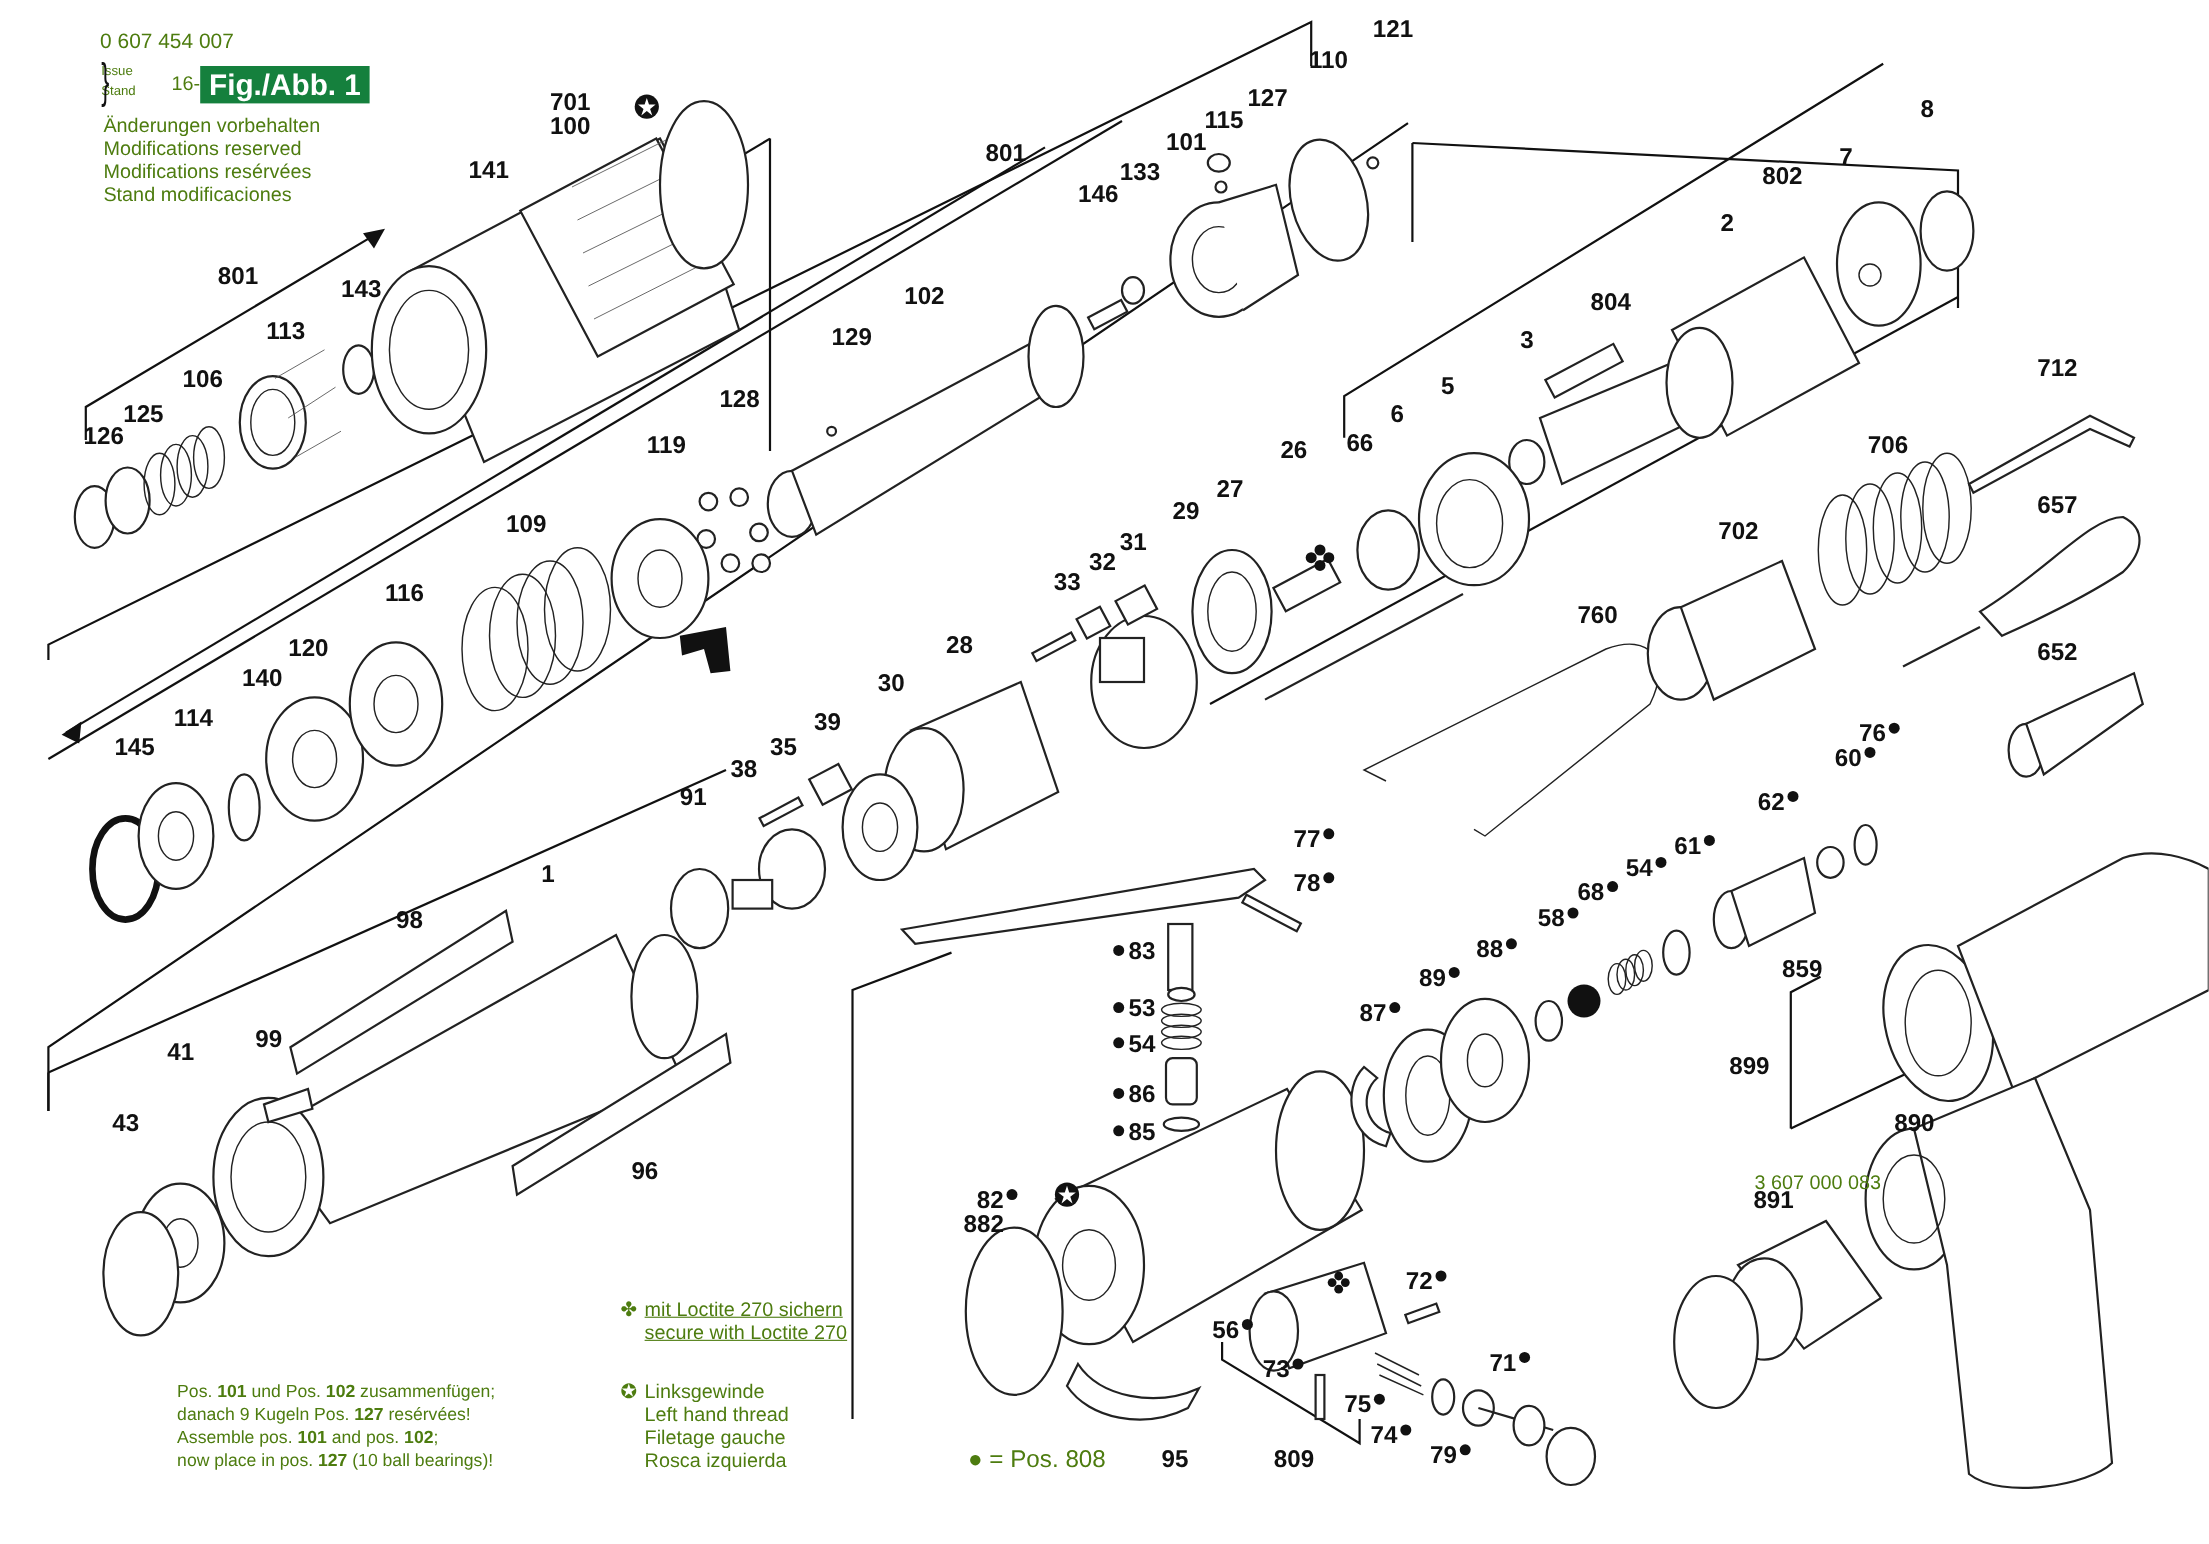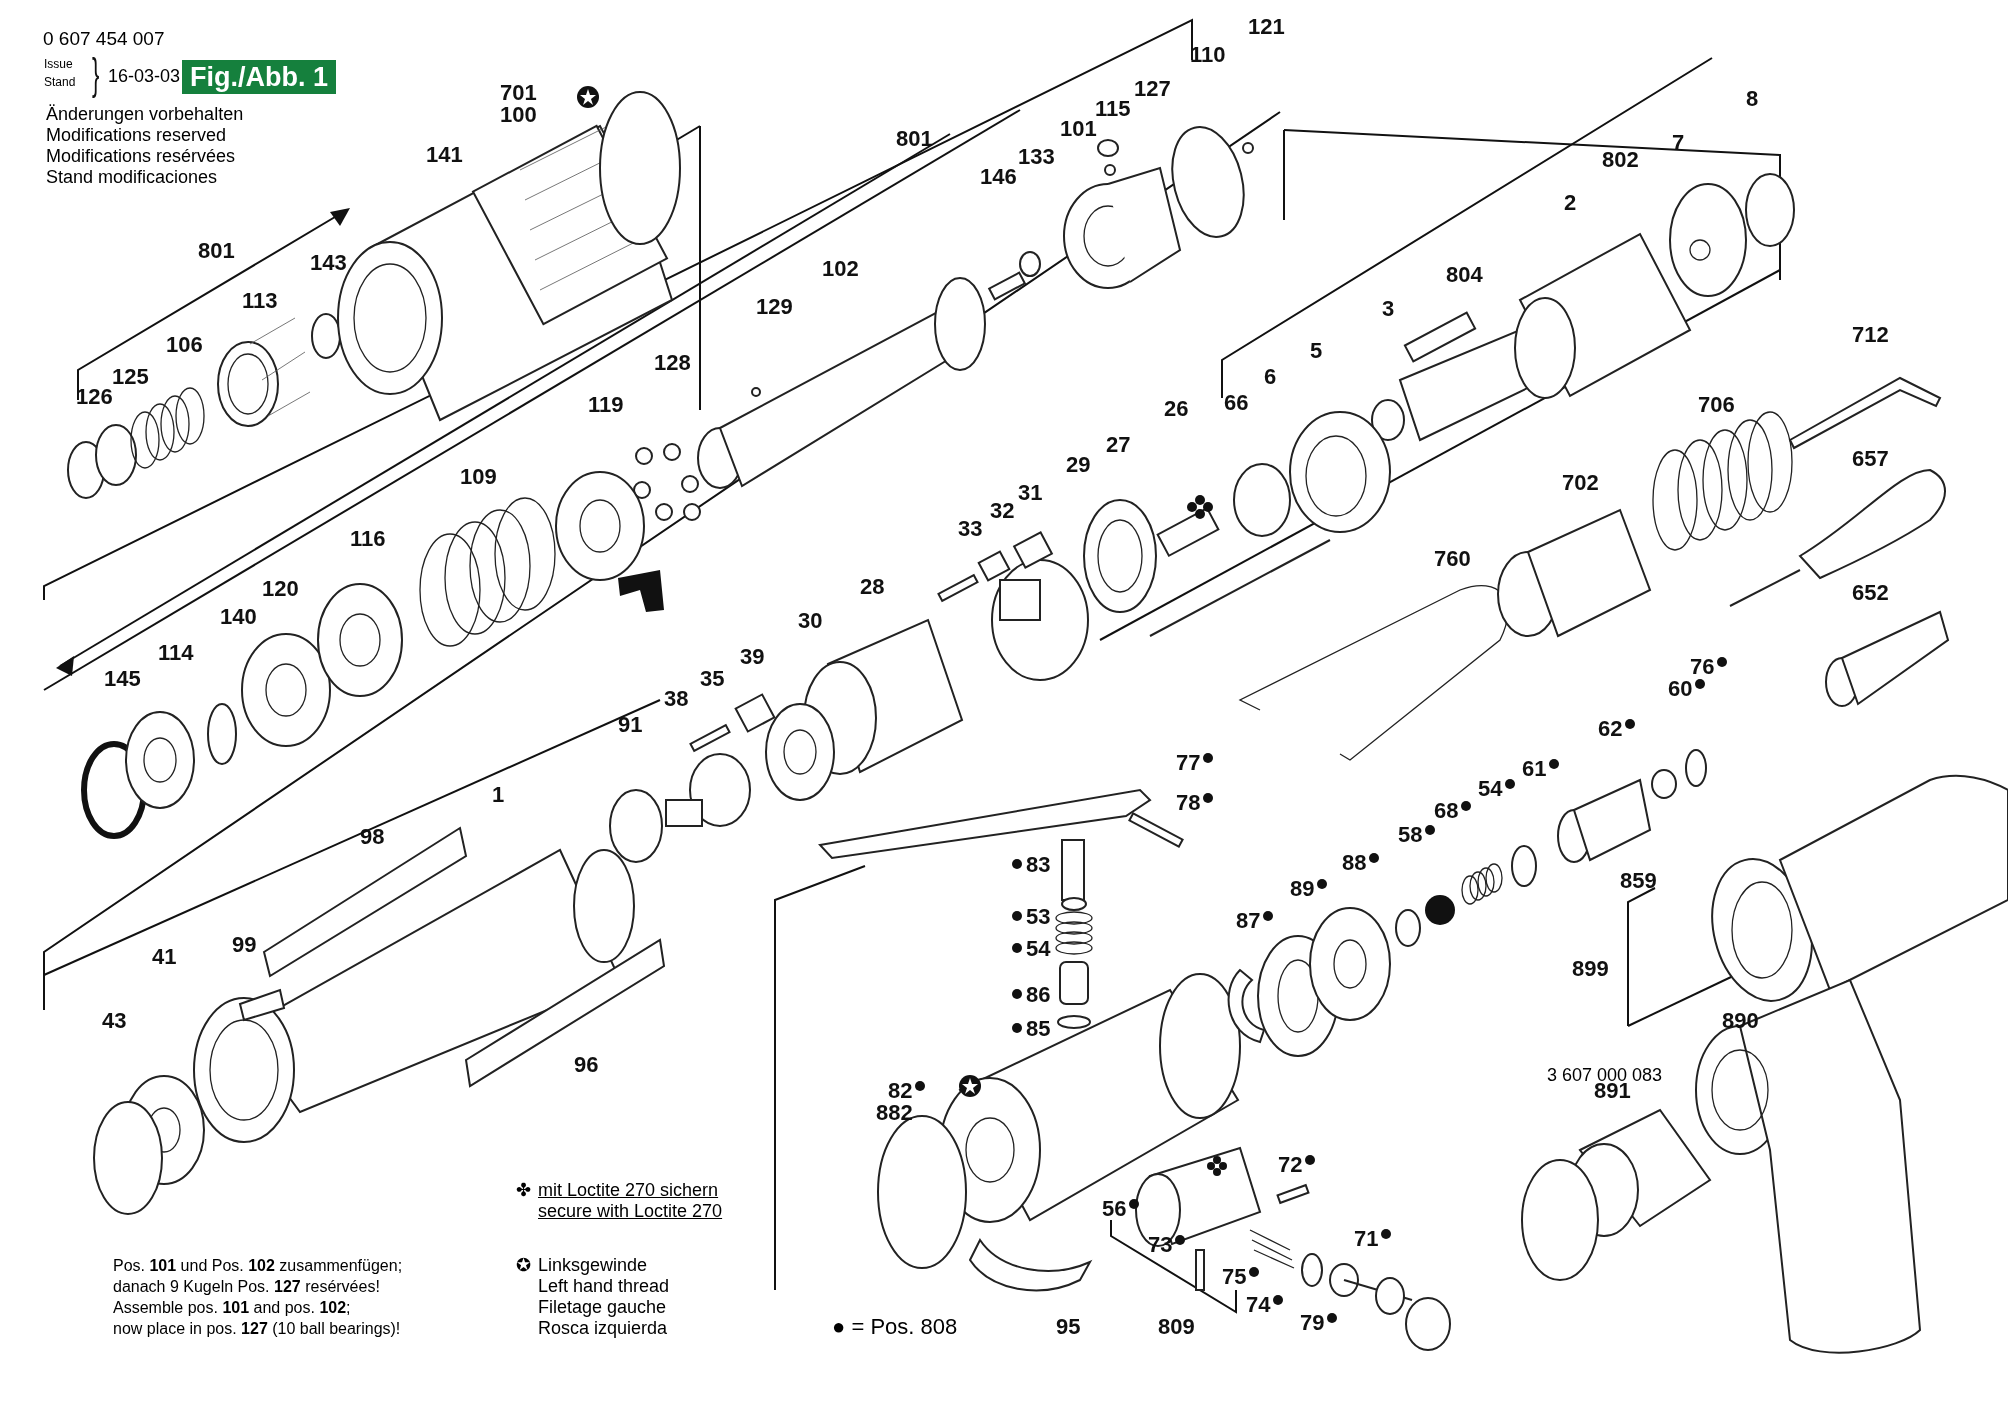--- a/index.html
+++ b/index.html
@@ -1,19 +1,19 @@
 <!DOCTYPE html>
 <html><head>
 <meta charset="utf-8">
 <style>
   html, body { margin:0; padding:0; background:#ffffff; }
   body { width:2008px; height:1404px; overflow:hidden; position:relative;
          font-family:"Liberation Sans", sans-serif; color:#111; }
   #diagram { position:absolute; left:0; top:0; width:2008px; height:1404px; }
-  .hdr-text { position:absolute; font-size:18px; line-height:21px; color:#000000; }
+  .hdr-text { position:absolute; font-size:18px; line-height:21px; color:#4d7c0f;margin-left:48px; }
   .doc-no { left:43px; top:28px; font-size:19px; }
   .issue { left:44px; top:55px; font-size:12px; line-height:18px; }
   .brace { position:absolute; left:92px; top:52px; font-size:44px; line-height:44px; font-weight:300; transform:scaleX(0.5); transform-origin:left top; }
   .date { left:108px; top:66px; font-size:18px; }
   .fig { position:absolute; left:182px; top:60px; background:#15803d; color:#fff; font-weight:bold;
          font-size:27px; line-height:34px; padding:0 8px; }
   .mods { left:46px; top:104px; font-size:18px; line-height:21px; }
   .note-assembly { left:113px; top:1255px; font-size:16px; line-height:21px; }
   .note-assembly b { font-weight:bold; }
   .note-lh { left:516px; top:1255px; font-size:18px; line-height:21px; }

